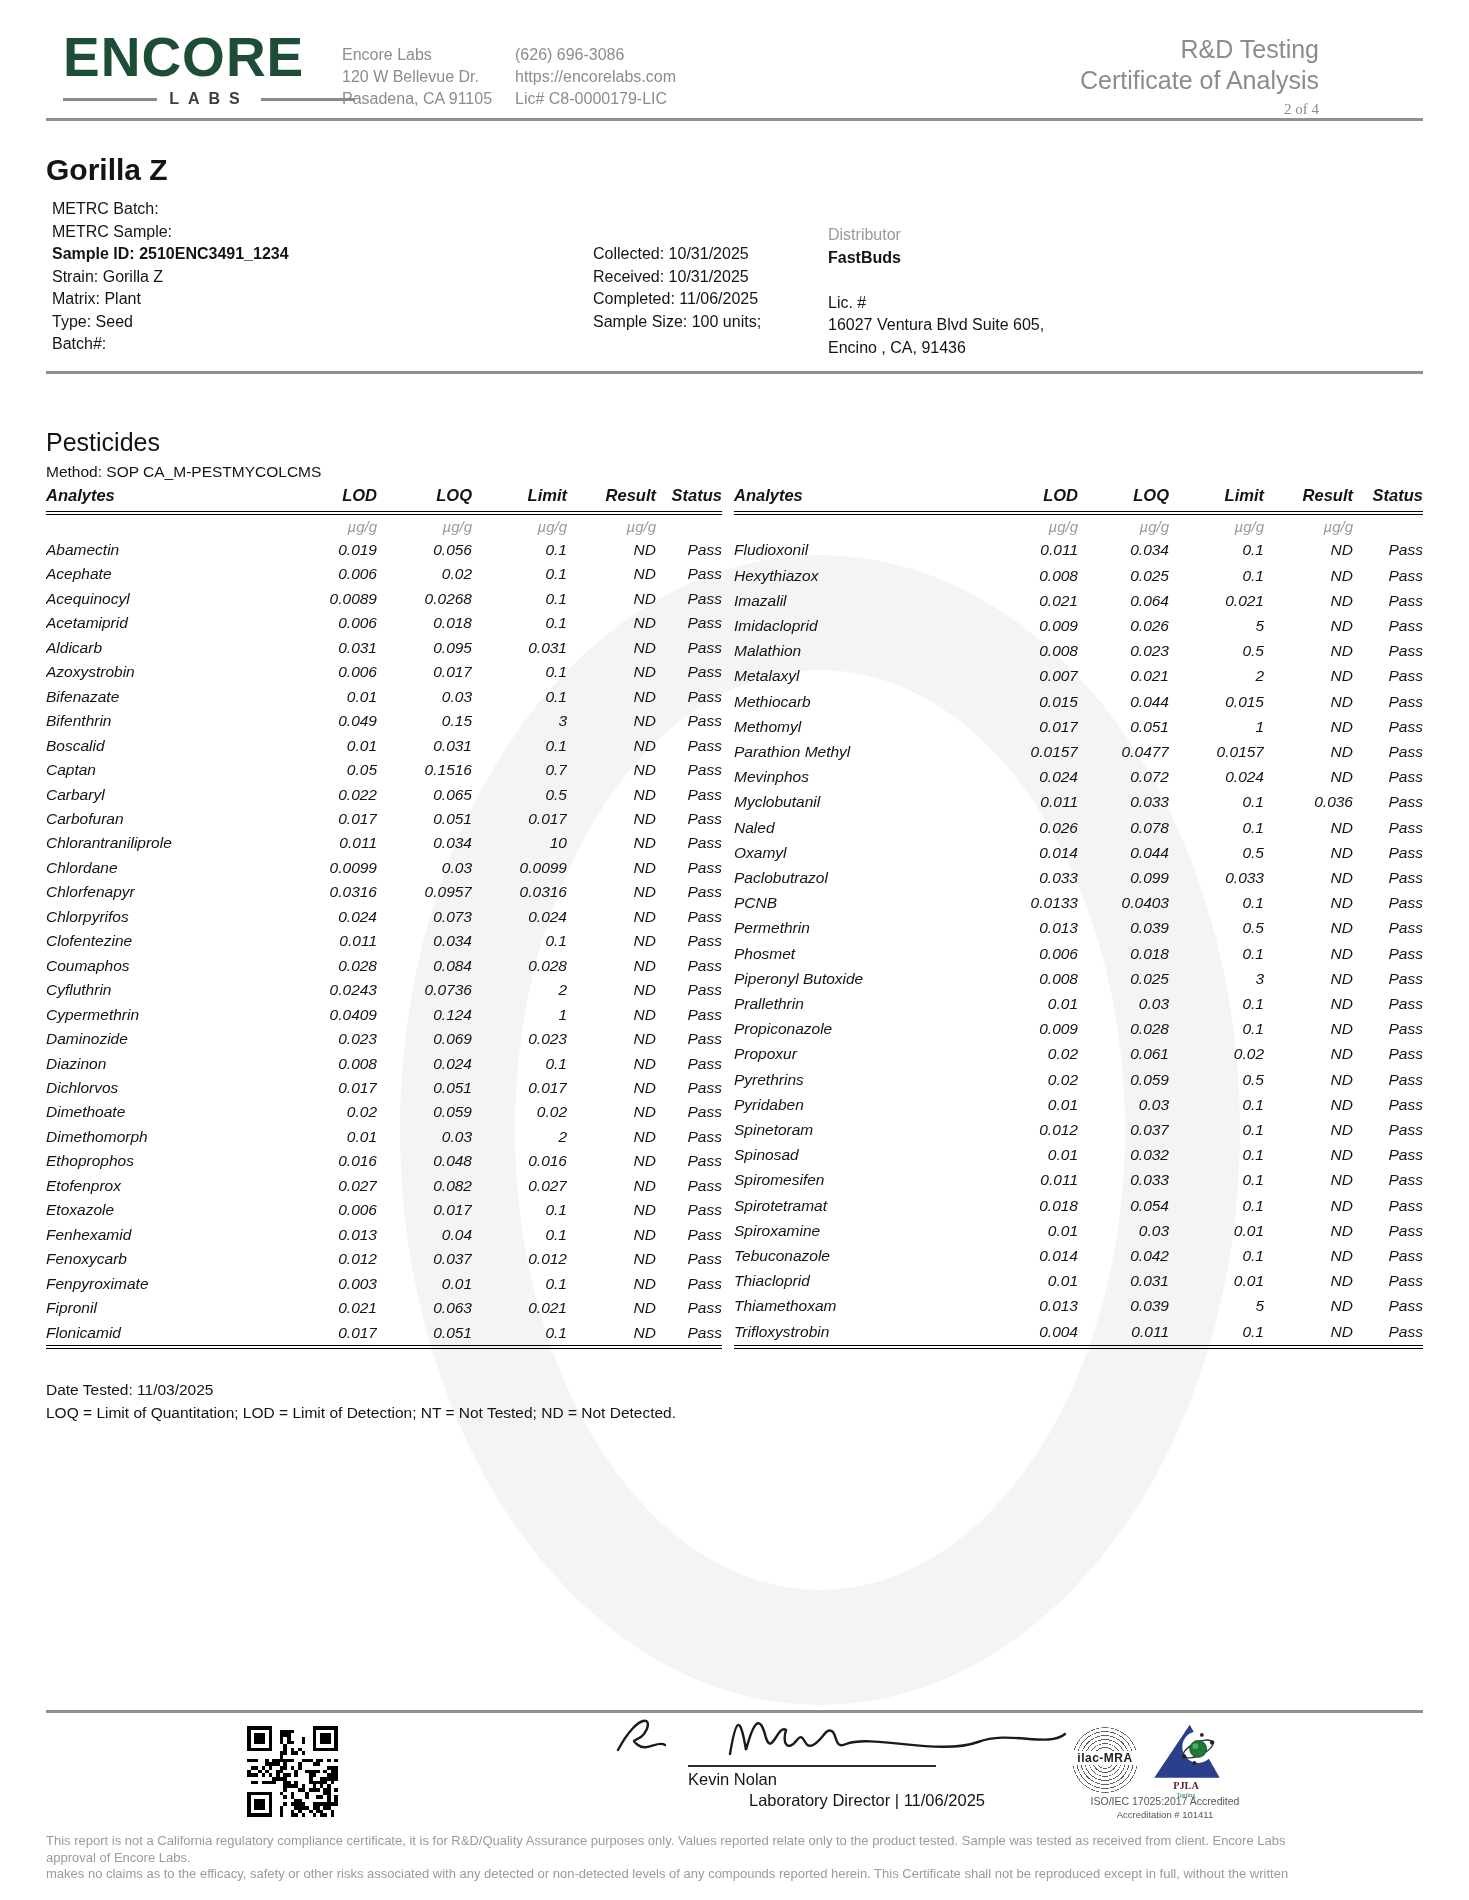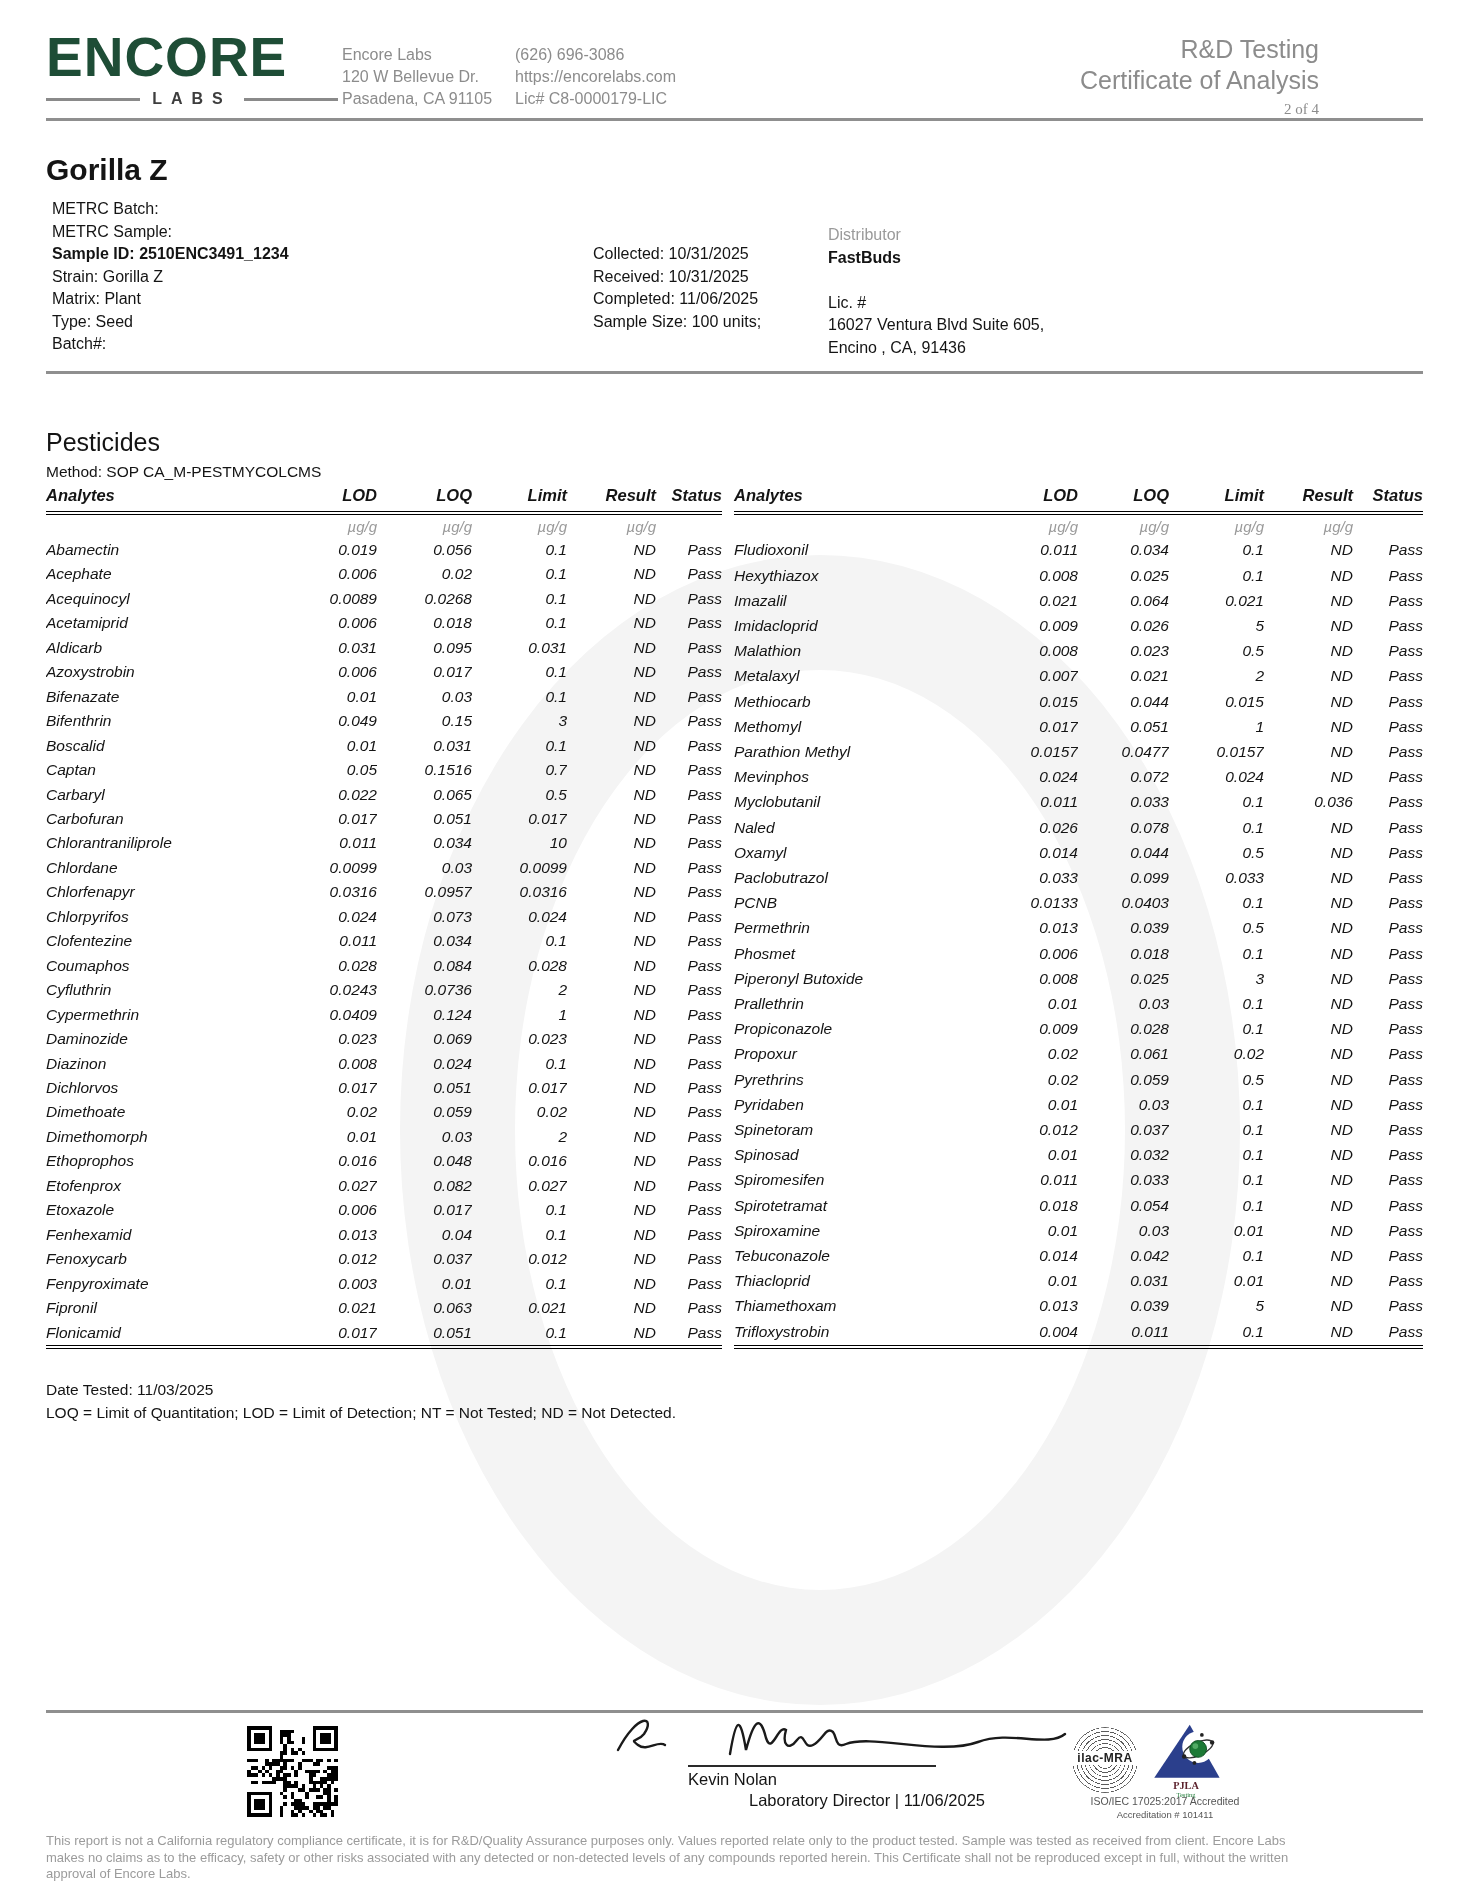--- a/index.html
+++ b/index.html
@@ -5,21 +5,21 @@
   html,body{margin:0;padding:0;}
   body{
     width:1469px;height:1900px;position:relative;background:#fff;
     font-family:"Liberation Sans", sans-serif;color:#141414;overflow:hidden;
   }
   .abs{position:absolute;}
   
   .wm-ring{position:absolute;left:400px;top:555px;width:610px;height:920px;
     border:115px solid #f4f4f4;border-radius:50%;z-index:0;}
   
-  .logo{left:46px;top:30px;width:292px;z-index:1;}
+  .logo{left:63px;top:30px;width:292px;z-index:1;}
   .logo-word{font-size:55px;font-weight:800;color:#1e4d36;letter-spacing:1px;line-height:1;}
   .logo-labs-row{display:flex;align-items:center;gap:12px;margin-top:5px;}
   .logo-line{flex:1;height:3px;background:#8a8a8a;}
   .logo-labs{font-size:16px;font-weight:bold;letter-spacing:9px;color:#3d3d3d;}
   .contact{top:44px;z-index:1;font-size:16px;line-height:22px;color:#8c8c8c;}
   .contact1{left:342px;}
   .contact2{left:515px;}
   .hdr-right{right:150px;top:34px;text-align:right;z-index:1;color:#8c8c8c;}
   .hdr-right .big{font-size:25px;line-height:31px;}
   .page-num{font-family:"Liberation Serif", serif;font-size:15px;margin-top:5px;color:#8c8c8c;}
@@ -944,15 +944,15 @@
   <text x="40" y="83" text-anchor="middle" font-family="Liberation Serif, serif" font-size="7" fill="#1d7a36">Testing</text>
 </svg>
 
 <div class="abs acc-text">
   <div>ISO/IEC 17025:2017 Accredited</div>
   <div class="l2">Accreditation # 101411</div>
 </div>
 
 <div class="abs disclaimer">
   <div>This report is not a California regulatory compliance certificate, it is for R&amp;D/Quality Assurance purposes only. Values reported relate only to the product tested. Sample was tested as received from client. Encore Labs</div>
+  <div>approval of Encore Labs.</div>
   <div>makes no claims as to the efficacy, safety or other risks associated with any detected or non-detected levels of any compounds reported herein. This Certificate shall not be reproduced except in full, without the written</div>
-  <div>approval of Encore Labs.</div>
 </div>
 
 </body></html>

